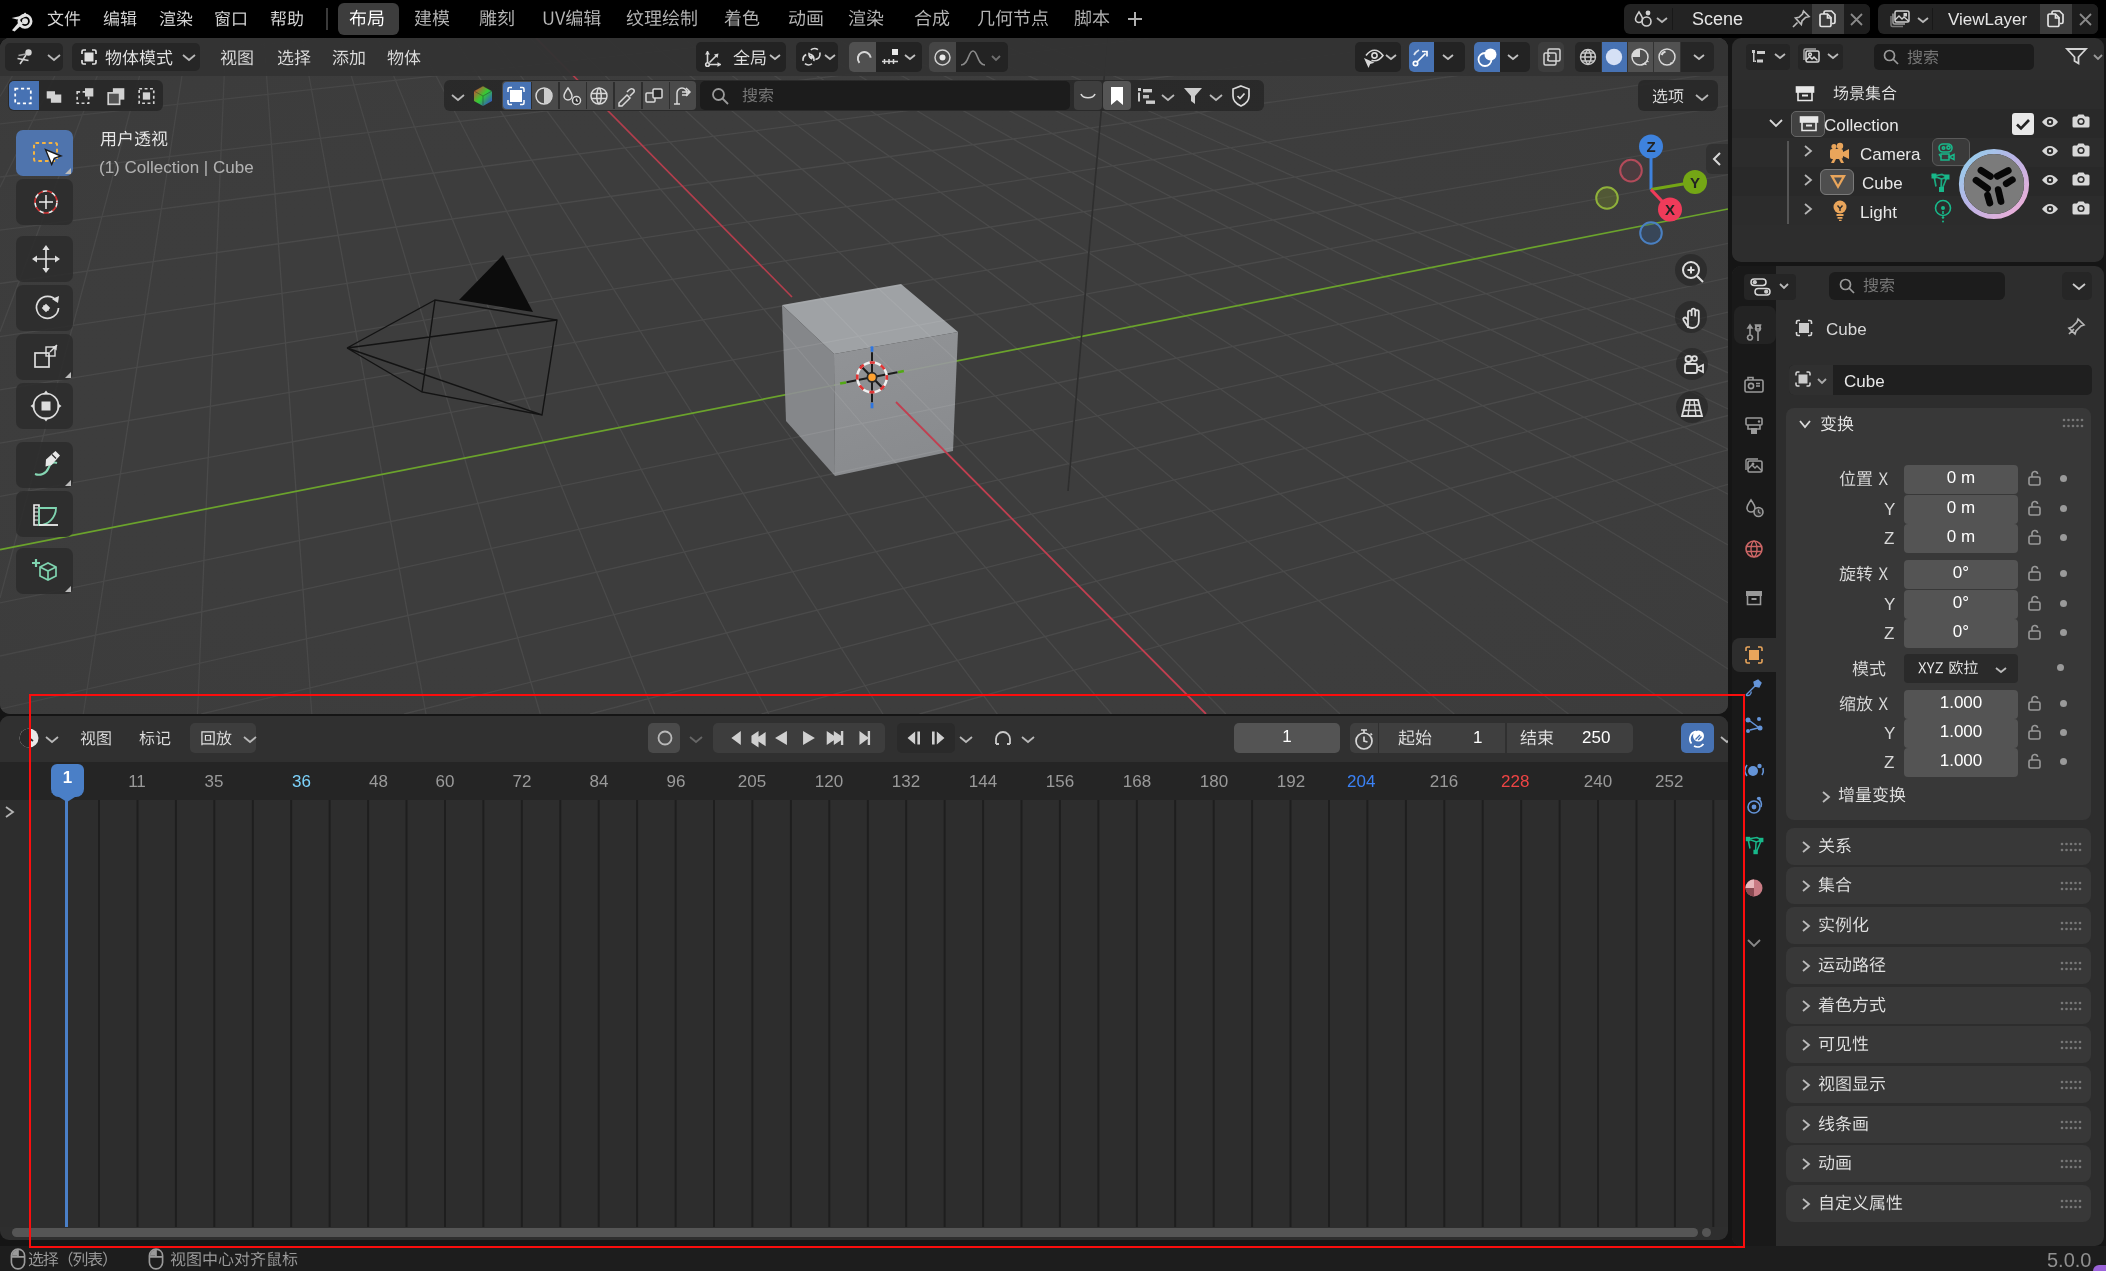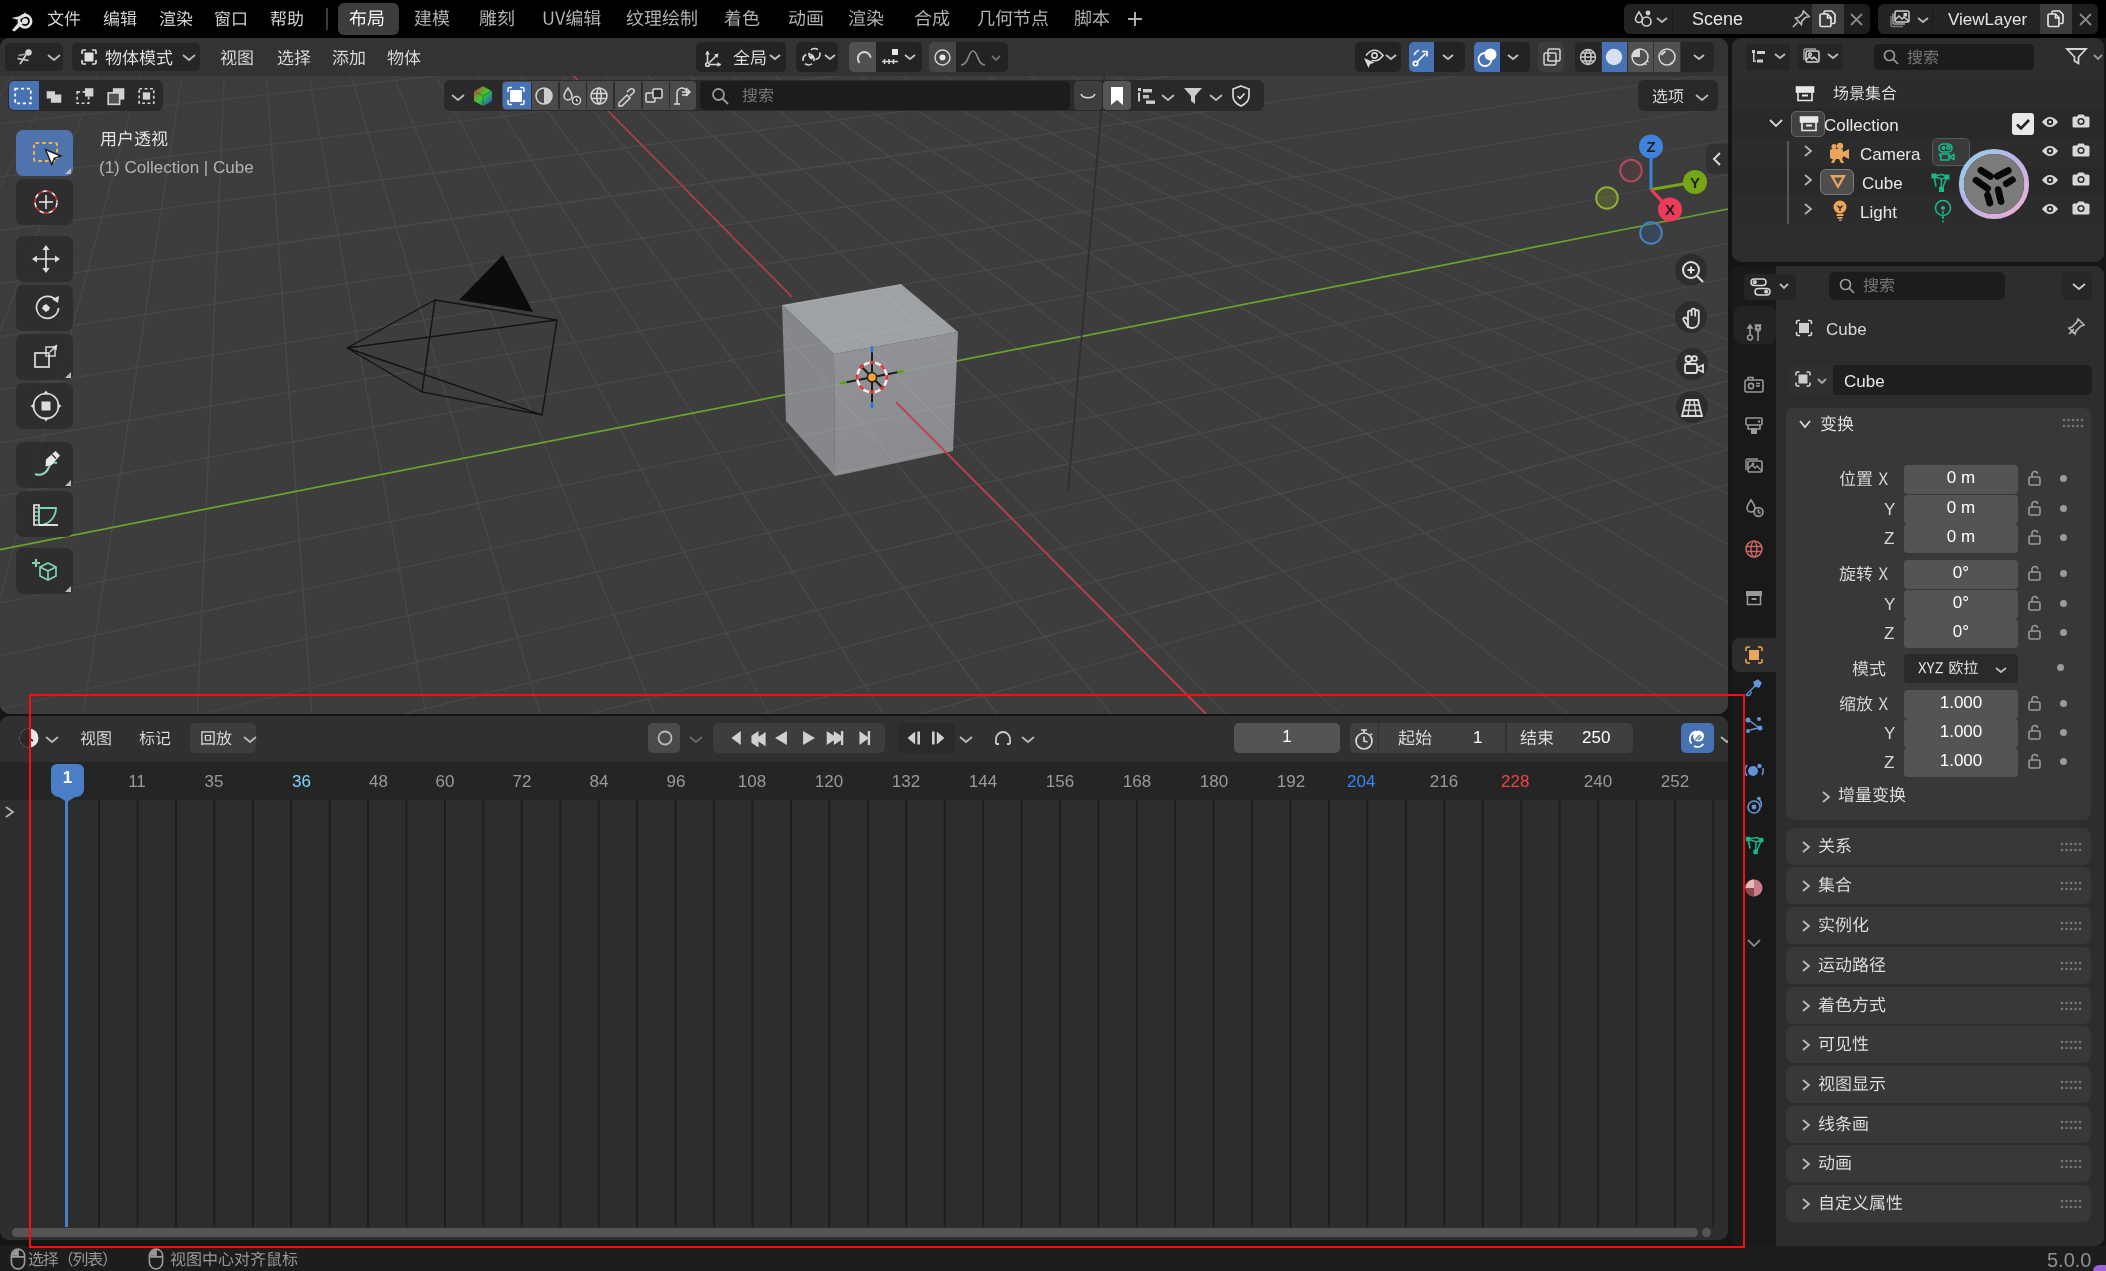--- a/index.html
+++ b/index.html
@@ -1418,33 +1418,33 @@
     </svg>
     <div style="position:absolute;left:0px;top:46px;width:1728px;height:38px;background:#252525"></div>
     <div style="position:absolute;left:117px;top:56px;width:40px;text-align:center;font:17px 'Liberation Sans';color:#9a9a9a">11</div>
     <div style="position:absolute;left:194px;top:56px;width:40px;text-align:center;font:17px 'Liberation Sans';color:#9a9a9a">35</div>
     <div style="position:absolute;left:271px;top:56px;width:40px;text-align:right;font:17px 'Liberation Sans';color:#7dd3fc">36</div>
     <div style="position:absolute;left:348px;top:56px;width:40px;text-align:right;font:17px 'Liberation Sans';color:#9a9a9a">48</div>
     <div style="position:absolute;left:425px;top:56px;width:40px;text-align:center;font:17px 'Liberation Sans';color:#9a9a9a">60</div>
     <div style="position:absolute;left:502px;top:56px;width:40px;text-align:center;font:17px 'Liberation Sans';color:#9a9a9a">72</div>
     <div style="position:absolute;left:579px;top:56px;width:40px;text-align:center;font:17px 'Liberation Sans';color:#9a9a9a">84</div>
     <div style="position:absolute;left:656px;top:56px;width:40px;text-align:center;font:17px 'Liberation Sans';color:#9a9a9a">96</div>
-    <div style="position:absolute;left:732px;top:56px;width:40px;text-align:center;font:17px 'Liberation Sans';color:#9a9a9a">108</div>
+    <div style="position:absolute;left:732px;top:56px;width:40px;text-align:center;font:17px 'Liberation Sans';color:#9a9a9a">205</div>
     <div style="position:absolute;left:809px;top:56px;width:40px;text-align:center;font:17px 'Liberation Sans';color:#9a9a9a">120</div>
     <div style="position:absolute;left:886px;top:56px;width:40px;text-align:center;font:17px 'Liberation Sans';color:#9a9a9a">132</div>
     <div style="position:absolute;left:963px;top:56px;width:40px;text-align:center;font:17px 'Liberation Sans';color:#9a9a9a">144</div>
     <div style="position:absolute;left:1040px;top:56px;width:40px;text-align:center;font:17px 'Liberation Sans';color:#9a9a9a">156</div>
     <div style="position:absolute;left:1117px;top:56px;width:40px;text-align:center;font:17px 'Liberation Sans';color:#9a9a9a">168</div>
     <div style="position:absolute;left:1194px;top:56px;width:40px;text-align:center;font:17px 'Liberation Sans';color:#9a9a9a">180</div>
     <div style="position:absolute;left:1271px;top:56px;width:40px;text-align:center;font:17px 'Liberation Sans';color:#9a9a9a">192</div>
     <div style="position:absolute;left:1347px;top:56px;width:40px;text-align:left;font:17px 'Liberation Sans';color:#3b82f6">204</div>
     <div style="position:absolute;left:1424px;top:56px;width:40px;text-align:center;font:17px 'Liberation Sans';color:#9a9a9a">216</div>
     <div style="position:absolute;left:1501px;top:56px;width:40px;text-align:left;font:17px 'Liberation Sans';color:#ef4444">228</div>
     <div style="position:absolute;left:1578px;top:56px;width:40px;text-align:center;font:17px 'Liberation Sans';color:#9a9a9a">240</div>
-    <div style="position:absolute;left:1655px;top:56px;width:40px;text-align:center;font:17px 'Liberation Sans';color:#9a9a9a">252</div>
+    <div style="position:absolute;left:1655px;top:56px;width:40px;text-align:left;font:17px 'Liberation Sans';color:#9a9a9a">252</div>
     <div style="position:absolute;left:0px;top:84px;width:1728px;height:427px;background:#2d2d2d"></div>
     <svg style="position:absolute;left:0;top:84px" width="1728" height="427" fill="#1e1e1e">
       <rect x="98.0" y="0" width="2" height="427"></rect>
       <rect x="136.5" y="0" width="2" height="427"></rect>
       <rect x="174.9" y="0" width="2" height="427"></rect>
       <rect x="213.3" y="0" width="2" height="427"></rect>
       <rect x="251.8" y="0" width="2" height="427"></rect>
       <rect x="290.2" y="0" width="2" height="427"></rect>
       <rect x="328.6" y="0" width="2" height="427"></rect>
       <rect x="367.1" y="0" width="2" height="427"></rect>

